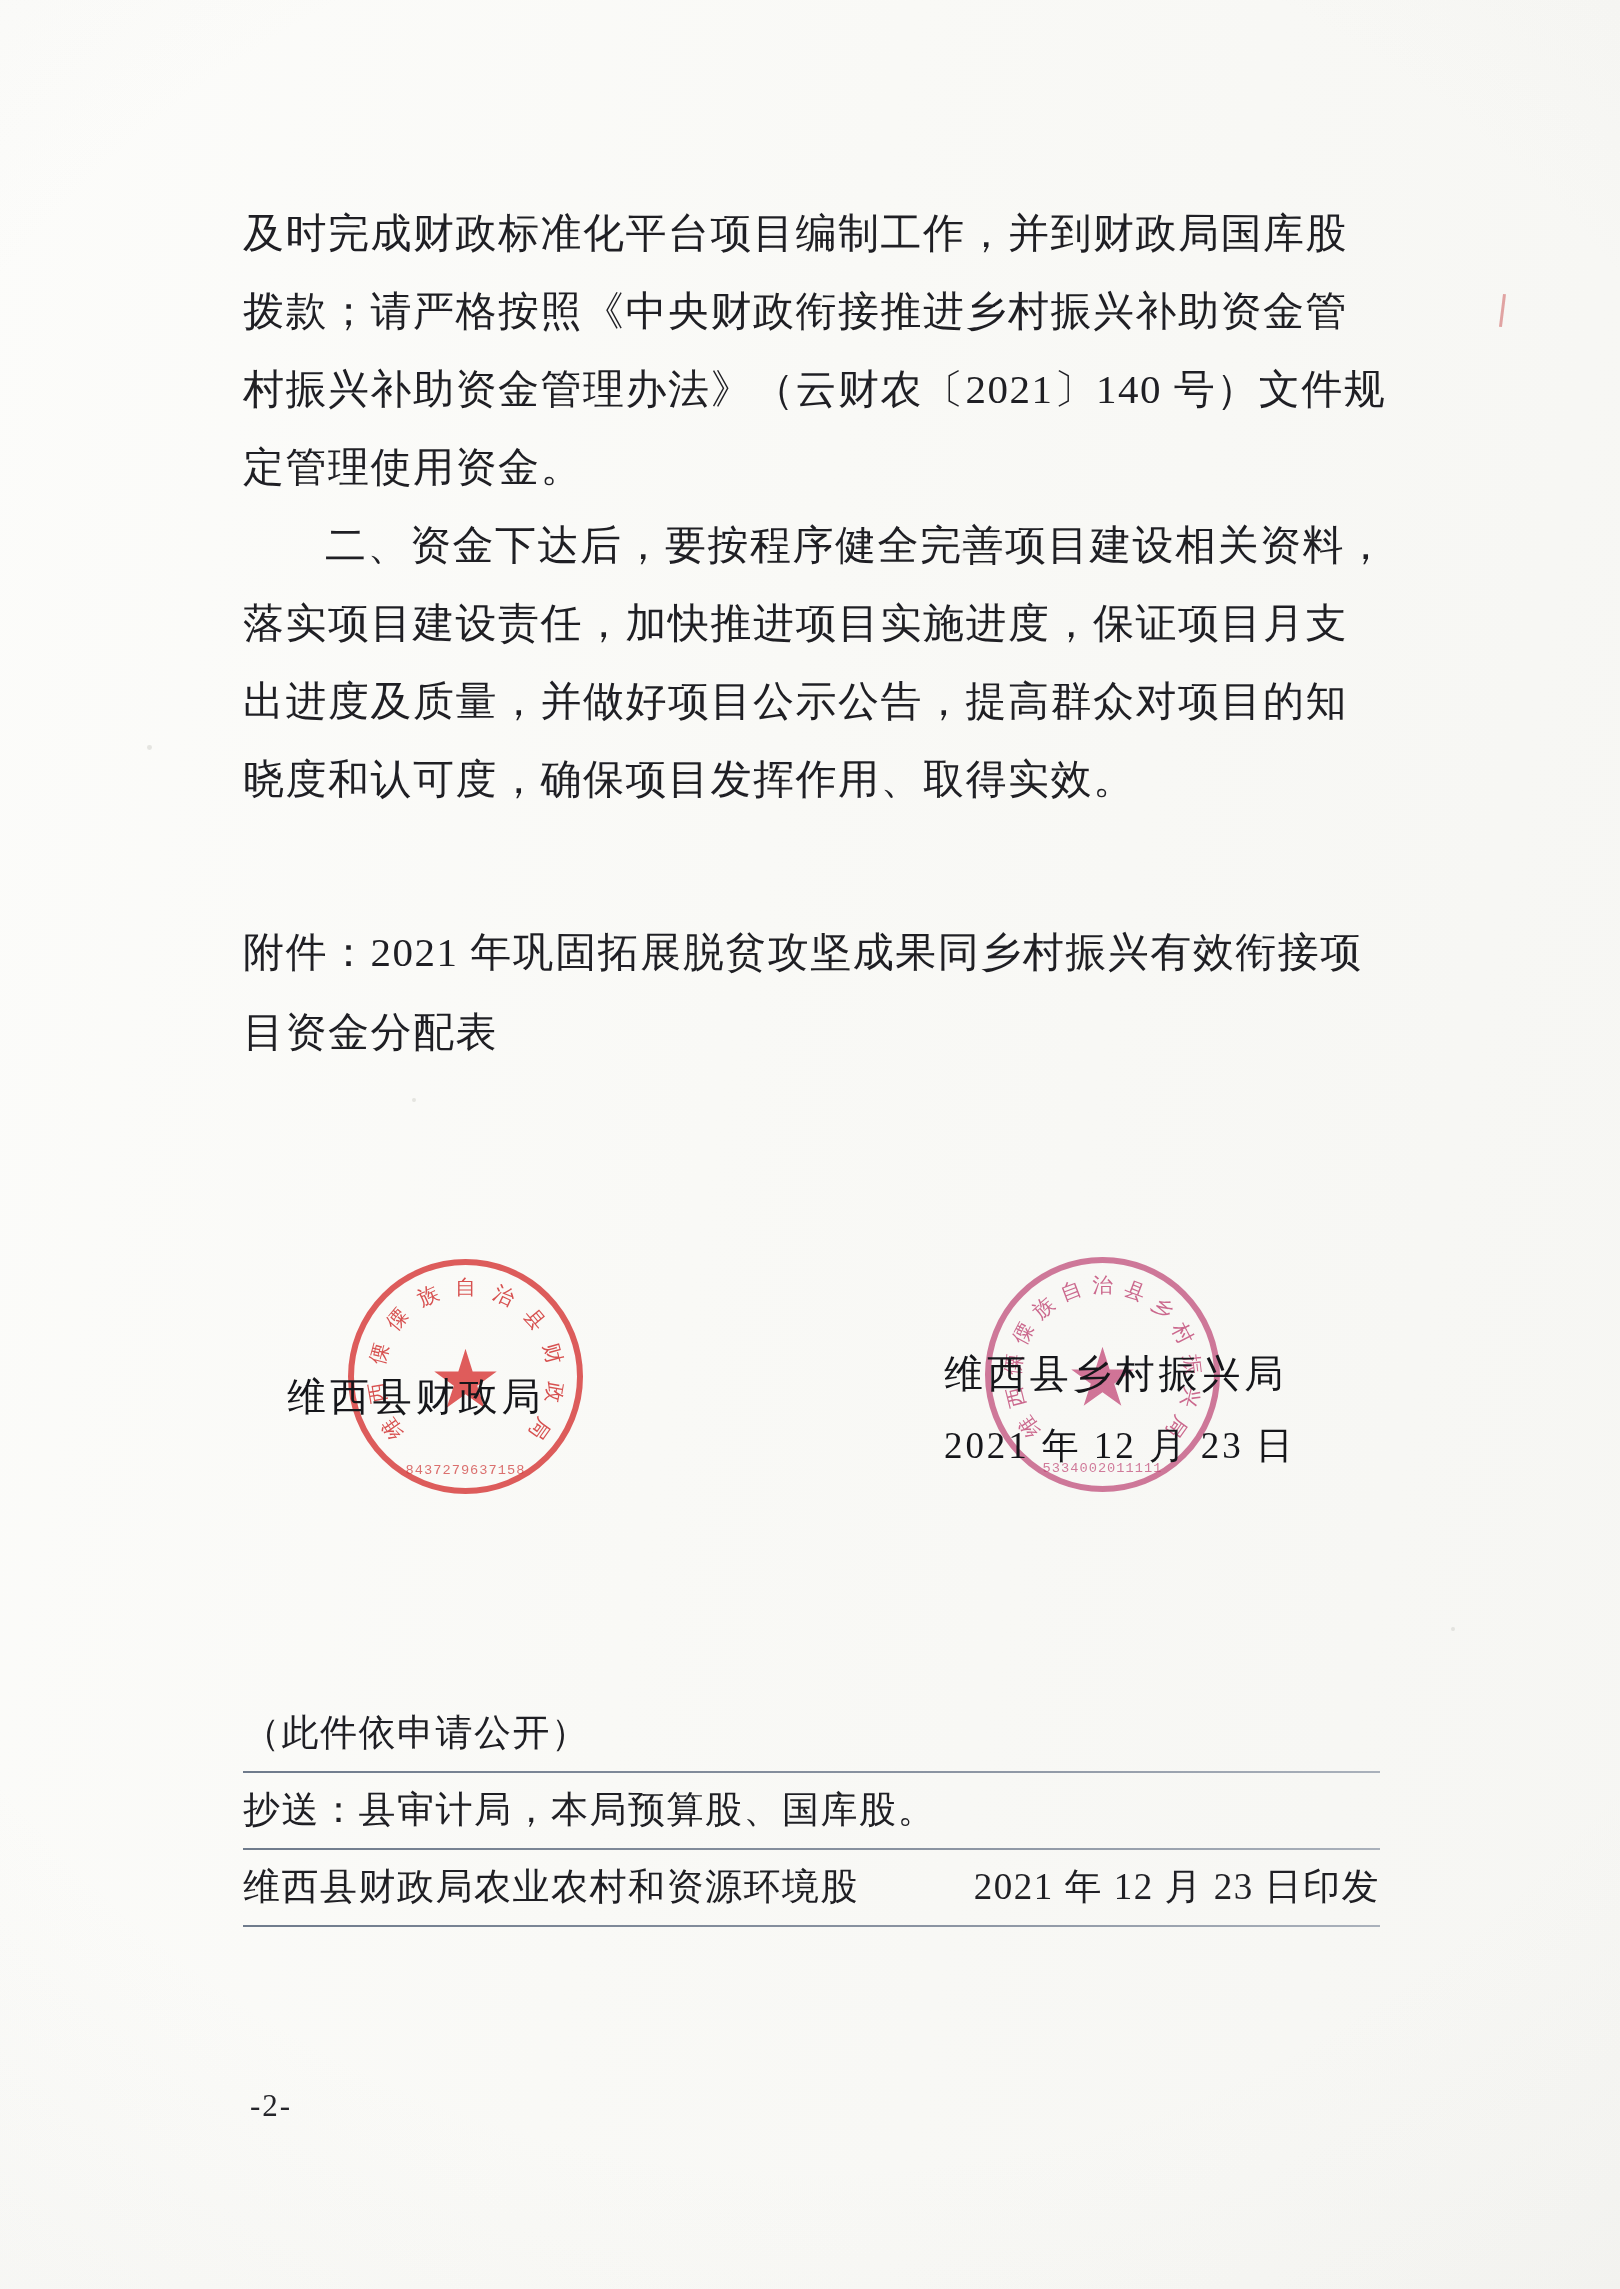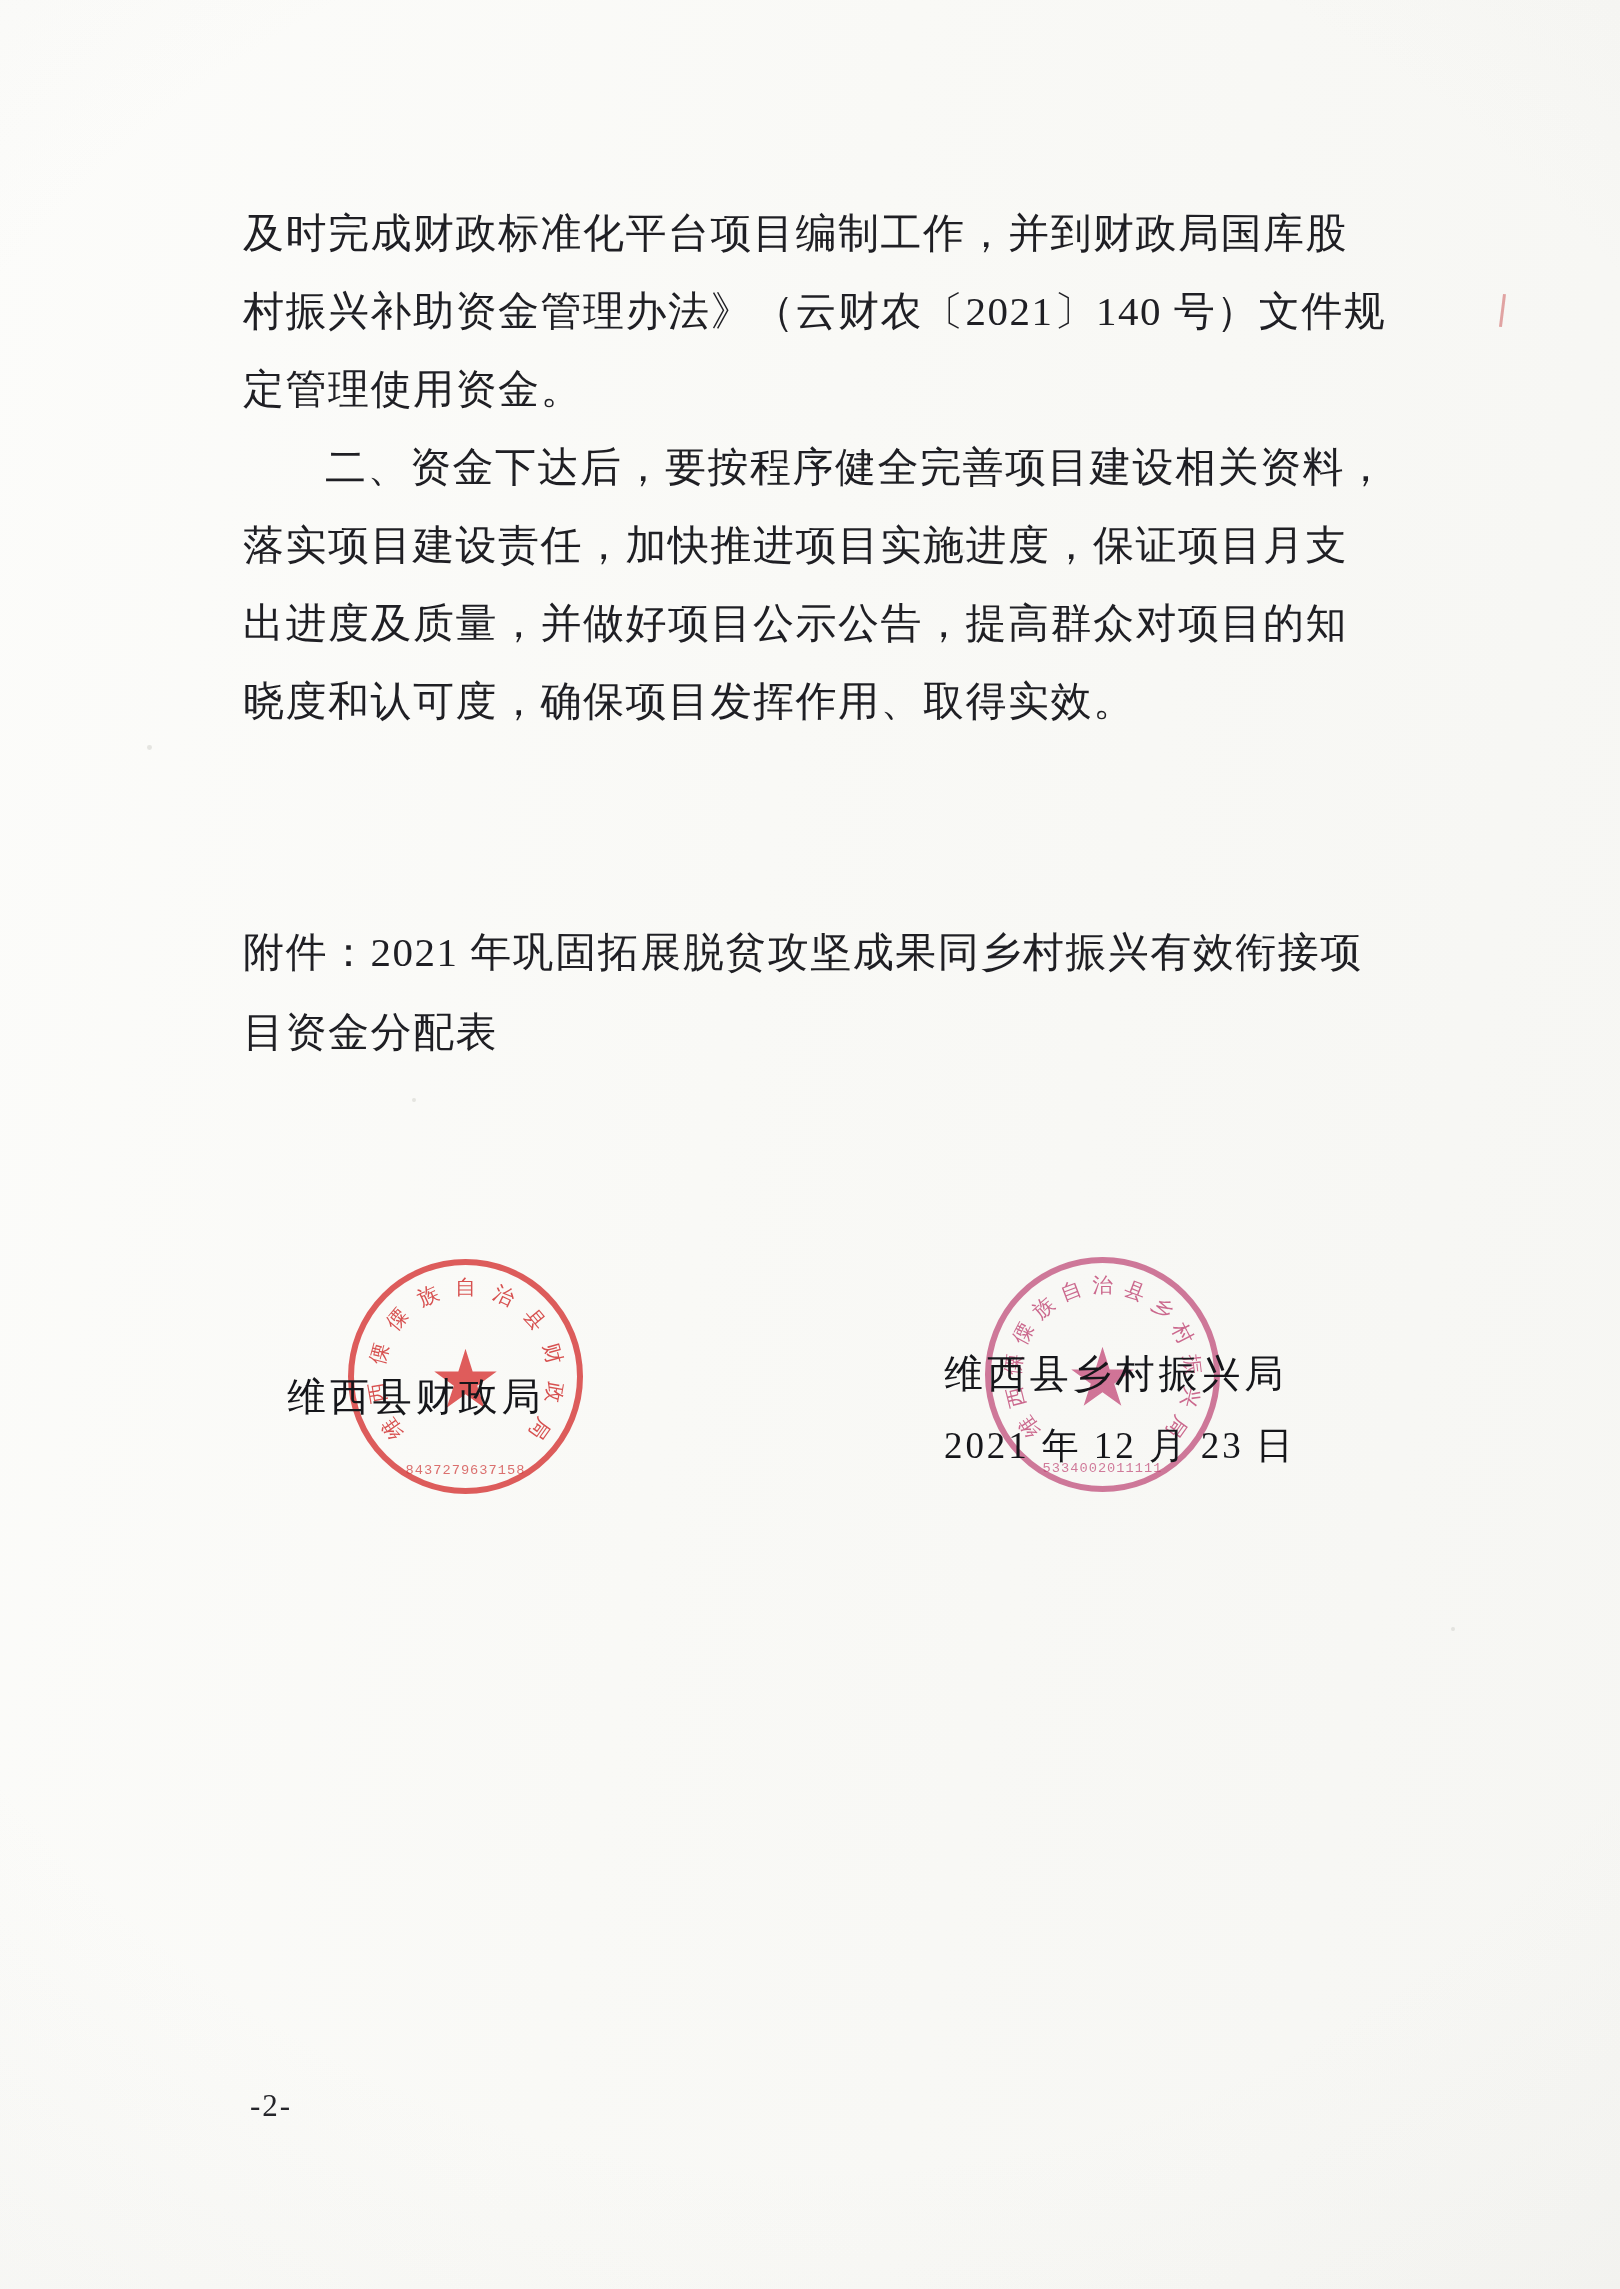--- a/index.html
+++ b/index.html
@@ -190,20 +190,21 @@
   <div class="scan-tint"></div>
 
   <div class="scan-speck" style="left:147px; top:745px; width:4.9px; height:4.9px;"></div>
   <div class="scan-speck" style="left:1451px; top:1627px; width:3.9px; height:3.9px;"></div>
   <div class="scan-speck" style="left:412px; top:1098px; width:3.9px; height:3.9px;"></div>
   <div class="scan-speck" style="left:961px; top:549px; width:3.9px; height:3.9px;"></div>
   <div class="edge-mark"></div>
 
   <div class="body-block">
     <div class="line">及时完成财政标准化平台项目编制工作，并到财政局国库股</div>
+    <div class="line">拨款；请严格按照《中央财政衔接推进乡村振兴补助资金管</div>
     <div class="line">村振兴补助资金管理办法》（云财农〔2021〕140 号）文件规</div>
     <div class="line">定管理使用资金。</div>
 
     <div class="line indent">二、资金下达后，要按程序健全完善项目建设相关资料，</div>
     <div class="line">落实项目建设责任，加快推进项目实施进度，保证项目月支</div>
     <div class="line">出进度及质量，并做好项目公示公告，提高群众对项目的知</div>
     <div class="line">晓度和认可度，确保项目发挥作用、取得实效。</div>
   </div>
 
   <div class="attach-block">
@@ -247,16 +248,27 @@
         <span style="transform: rotate(263.333deg) translate(0px, 90px) rotate(180deg) translate(-50%, -50%);">振</span>
         <span style="transform: rotate(284.167deg) translate(0px, 90px) rotate(180deg) translate(-50%, -50%);">兴</span>
         <span style="transform: rotate(305deg) translate(0px, 90px) rotate(180deg) translate(-50%, -50%);">局</span>
       </div>
     <div class="star"></div>
     <div class="seal-code">5334002011111</div>
   </div>
   <div class="seal-label" style="left:944px; top:1347px;">维西县乡村振兴局</div>
   <div class="seal-date" style="left:944px; top:1421px;">2021 年 12 月 23 日</div>
 
+  <div class="footer">
+    <div class="footer-row">（此件依申请公开）</div>
+    <div class="rule"></div>
+    <div class="footer-row">抄送：县审计局，本局预算股、国库股。</div>
+    <div class="rule"></div>
+    <div class="footer-row footer-split">
+      <span>维西县财政局农业农村和资源环境股</span>
+      <span>2021 年 12 月 23 日印发</span>
+    </div>
+    <div class="rule"></div>
+  </div>
 
   <div class="page-number">-2-</div>
 </div>
 
 
 </body></html>

